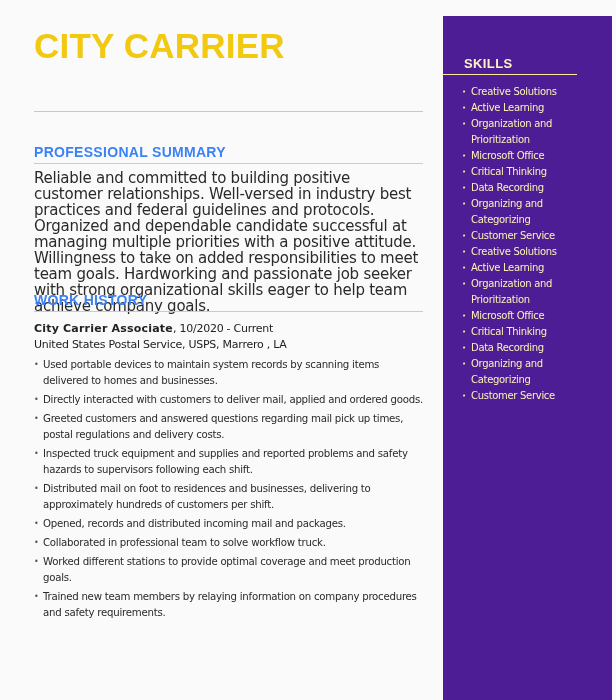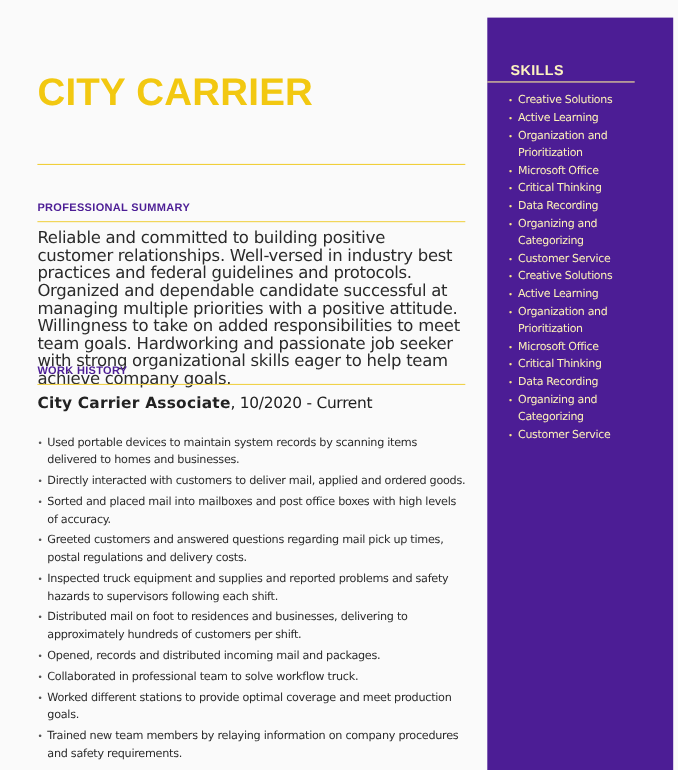--- a/index.html
+++ b/index.html
@@ -1,49 +1,49 @@
 <!DOCTYPE html>
 <html><head>
   <meta charset="utf-8">
   <style>
     * { box-sizing: border-box; margin: 0; padding: 0; }
     html, body { width: 616px; height: 700px; overflow: hidden; background: #fafafa; }
     body { position: relative; font-family: "Liberation Sans", sans-serif; color: #222; }
 
     .main {
-      position: absolute; left: 34px; top: 0; width: 389px; height: 528px; margin-top: 38px;
+      position: absolute; left: 34px; top: 0; width: 389px; height: 528px;
     }
     .name {
       position: absolute; left: 0; top: 28px;
       font-family: "Liberation Sans", sans-serif;
       font-weight: bold; font-size: 35px; line-height: 36px;
       color: #f2c811; letter-spacing: 0.2px;
     }
     .name-line { display: block; }
     .rule-name {
       position: absolute; left: 0; top: 111px; width: 389px; height: 0;
       border-top: 1.5px solid #f0cf3a;
     }
     .section-title {
       position: absolute; left: 0; width: 389px;
-      font-weight: bold; font-size: 10px; line-height: 16px;
-      color: #4c1d95; letter-spacing: 0.3px;
+      font-weight: bold; font-size: 14px; line-height: 16px;
+      color: #3b82f6; letter-spacing: 0.3px;
       padding-bottom: 3px; border-bottom: 1.5px solid #f0d24a;
     }
     .summary-title { top: 144px; }
     .summary-text {
       position: absolute; left: 0; top: 170px; width: 389px;
       font-family: "DejaVu Sans", sans-serif;
       font-size: 15px; line-height: 16px; color: #2a2a2a; letter-spacing: -0.25px;
     }
     .work-title { top: 292px; }
     .job-header {
       position: absolute; left: 0; top: 321px; width: 389px;
       font-family: "DejaVu Sans", sans-serif;
-      font-size: 14px; line-height: 16px; color: #222; letter-spacing: -0.25px;
+      font-size: 11px; line-height: 16px; color: #222; letter-spacing: -0.25px;
     }
     .job-title { font-weight: bold; letter-spacing: 0.2px; }
     .bullets {
       position: absolute; left: 0; top: 357px; width: 389px; list-style: none;
       font-family: "DejaVu Sans", sans-serif;
       font-size: 10.2px; line-height: 16px; color: #2a2a2a; letter-spacing: -0.25px;
     }
     .bullets li { position: relative; padding-left: 9px; margin-bottom: 3px; }
     .bullets li::before {
       content: "\2022"; position: absolute; left: 0; top: 0;
@@ -81,25 +81,25 @@
     <span class="name-line">CITY CARRIER</span>
   </h1>
   <div class="rule-name"></div>
 
   <h2 class="section-title summary-title">PROFESSIONAL SUMMARY</h2>
   <p class="summary-text">Reliable and committed to building positive customer relationships. Well-versed in industry best practices and federal guidelines and protocols. Organized and dependable candidate successful at managing multiple priorities with a positive attitude. Willingness to take on added responsibilities to meet team goals. Hardworking and passionate job seeker with strong organizational skills eager to help team achieve company goals.</p>
 
   <h2 class="section-title work-title">WORK HISTORY</h2>
   <div class="job-header">
     <div><span class="job-title">City Carrier Associate</span><span>, 10/2020 - Current</span></div>
+    <div>United States Postal Service, USPS, Marrero , LA</div>
   </div>
   <ul class="bullets">
     <li>Used portable devices to maintain system records by scanning items delivered to homes and businesses.</li>
     <li>Directly interacted with customers to deliver mail, applied and ordered goods.</li>
-    <li>Sorted and placed mail into mailboxes and post office boxes with high levels of accuracy.</li>
     <li>Greeted customers and answered questions regarding mail pick up times, postal regulations and delivery costs.</li>
     <li>Inspected truck equipment and supplies and reported problems and safety hazards to supervisors following each shift.</li>
     <li>Distributed mail on foot to residences and businesses, delivering to approximately hundreds of customers per shift.</li>
     <li>Opened, records and distributed incoming mail and packages.</li>
     <li>Collaborated in professional team to solve workflow truck.</li>
     <li>Worked different stations to provide optimal coverage and meet production goals.</li>
     <li>Trained new team members by relaying information on company procedures and safety requirements.</li>
 
   </ul>
 </div>

